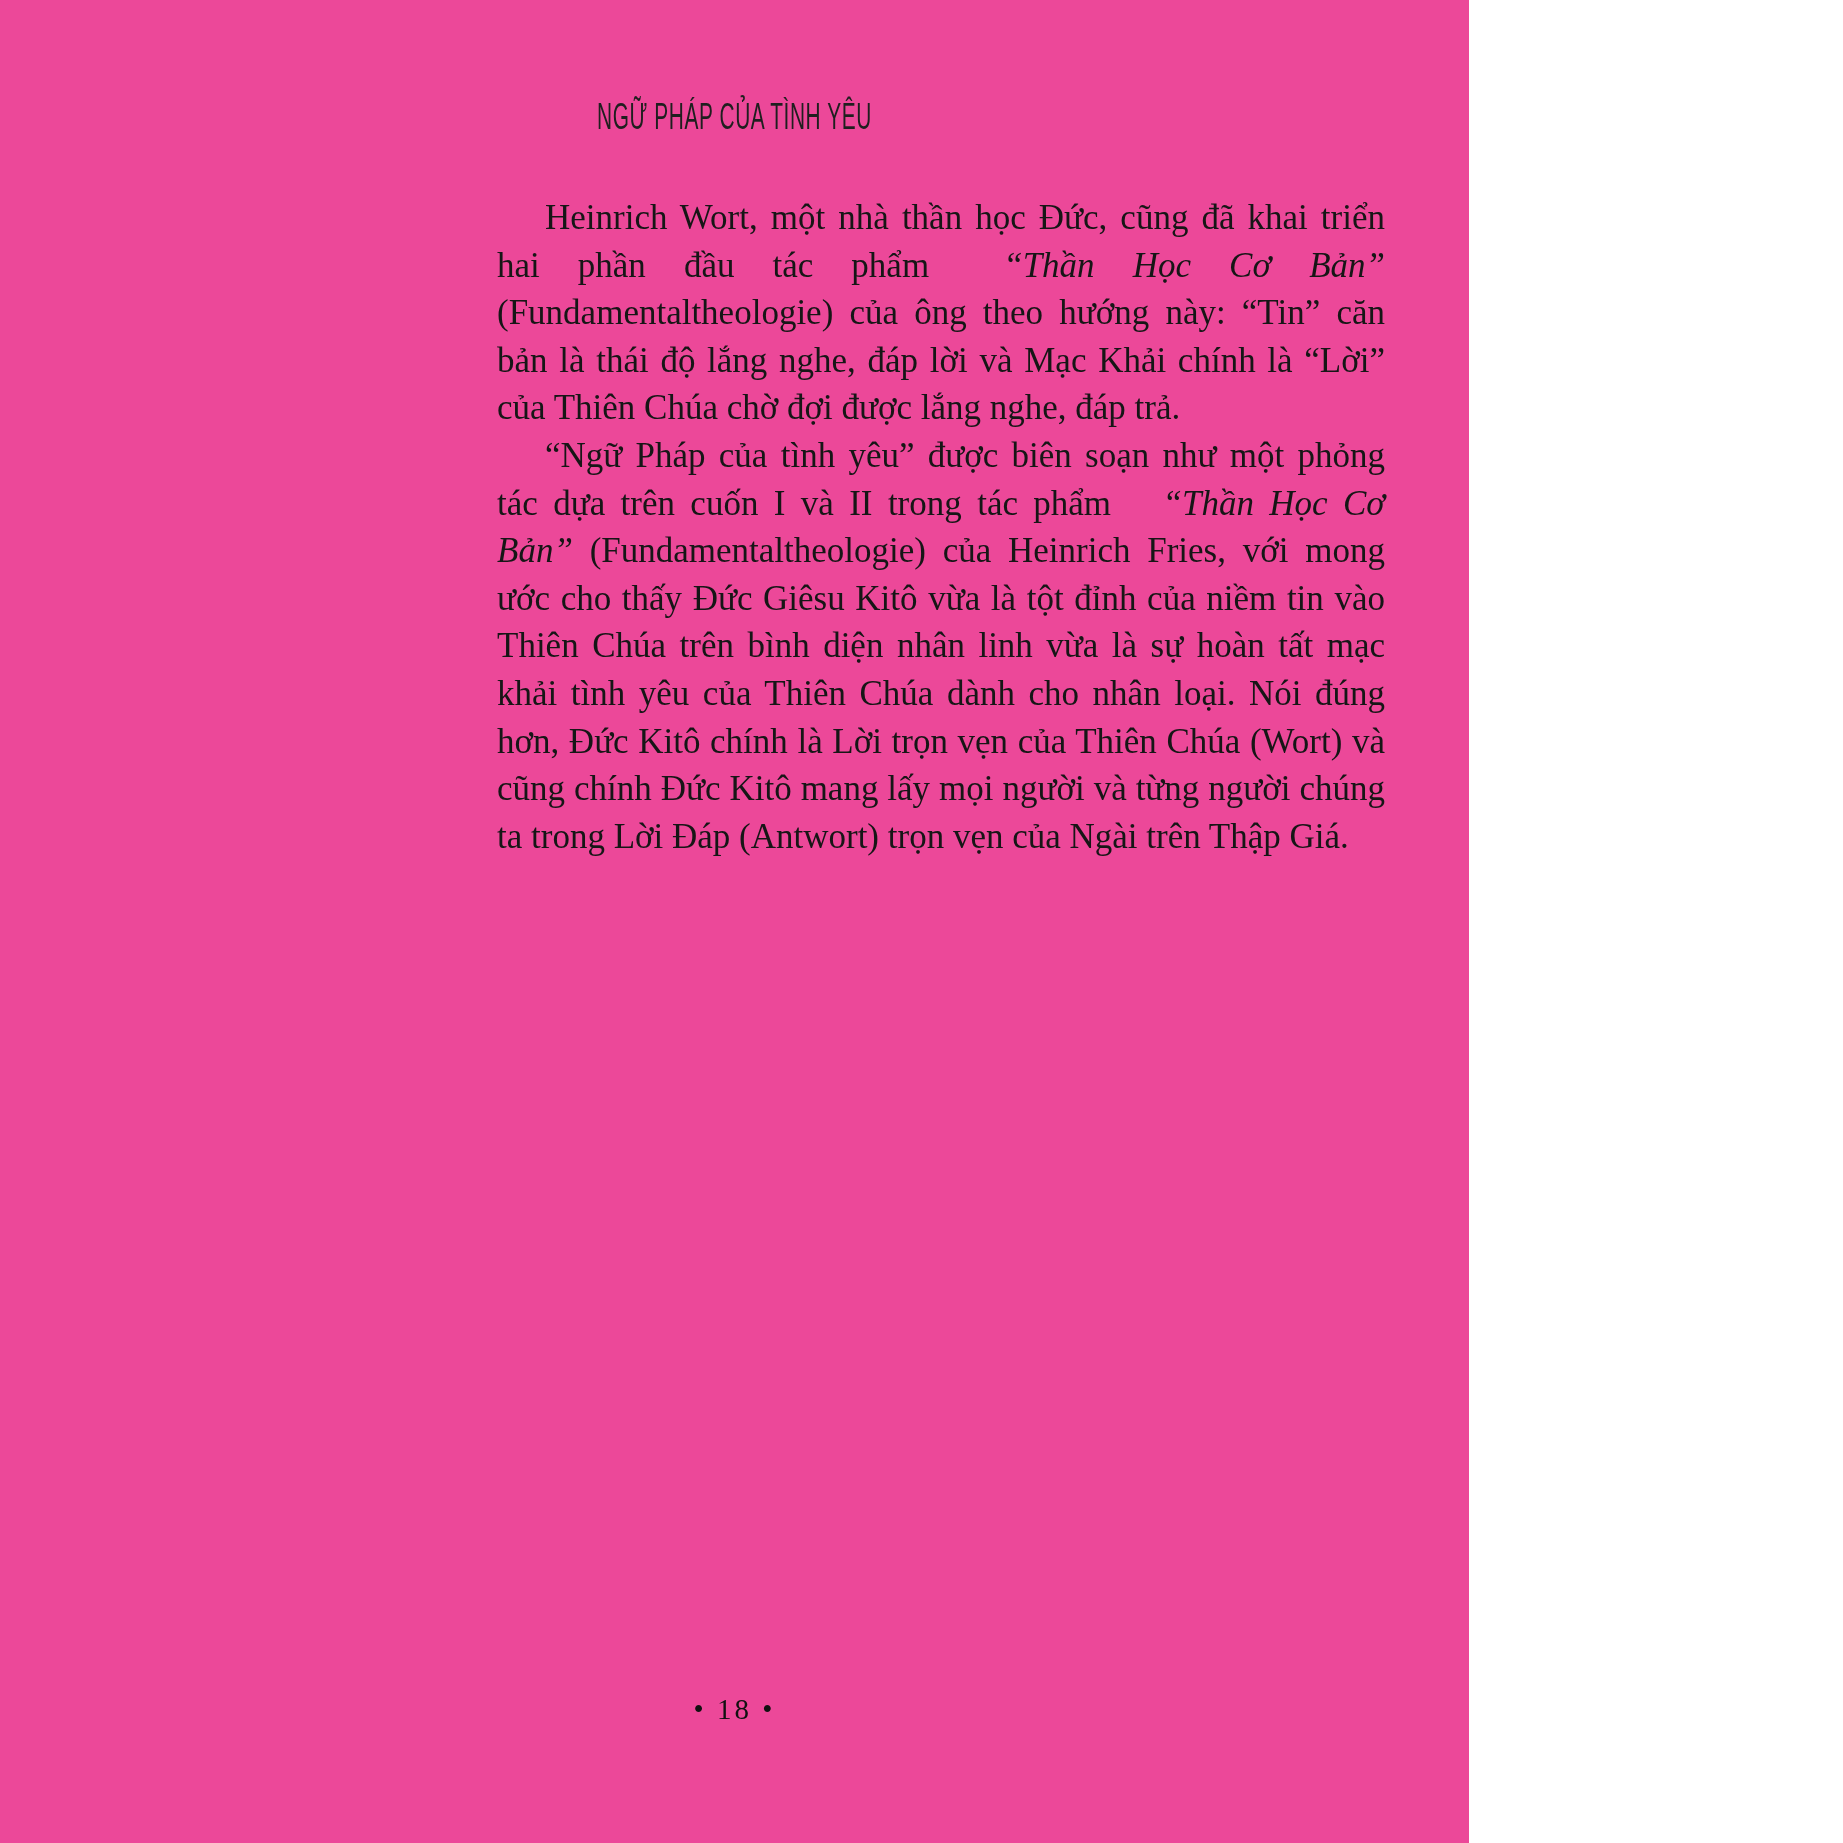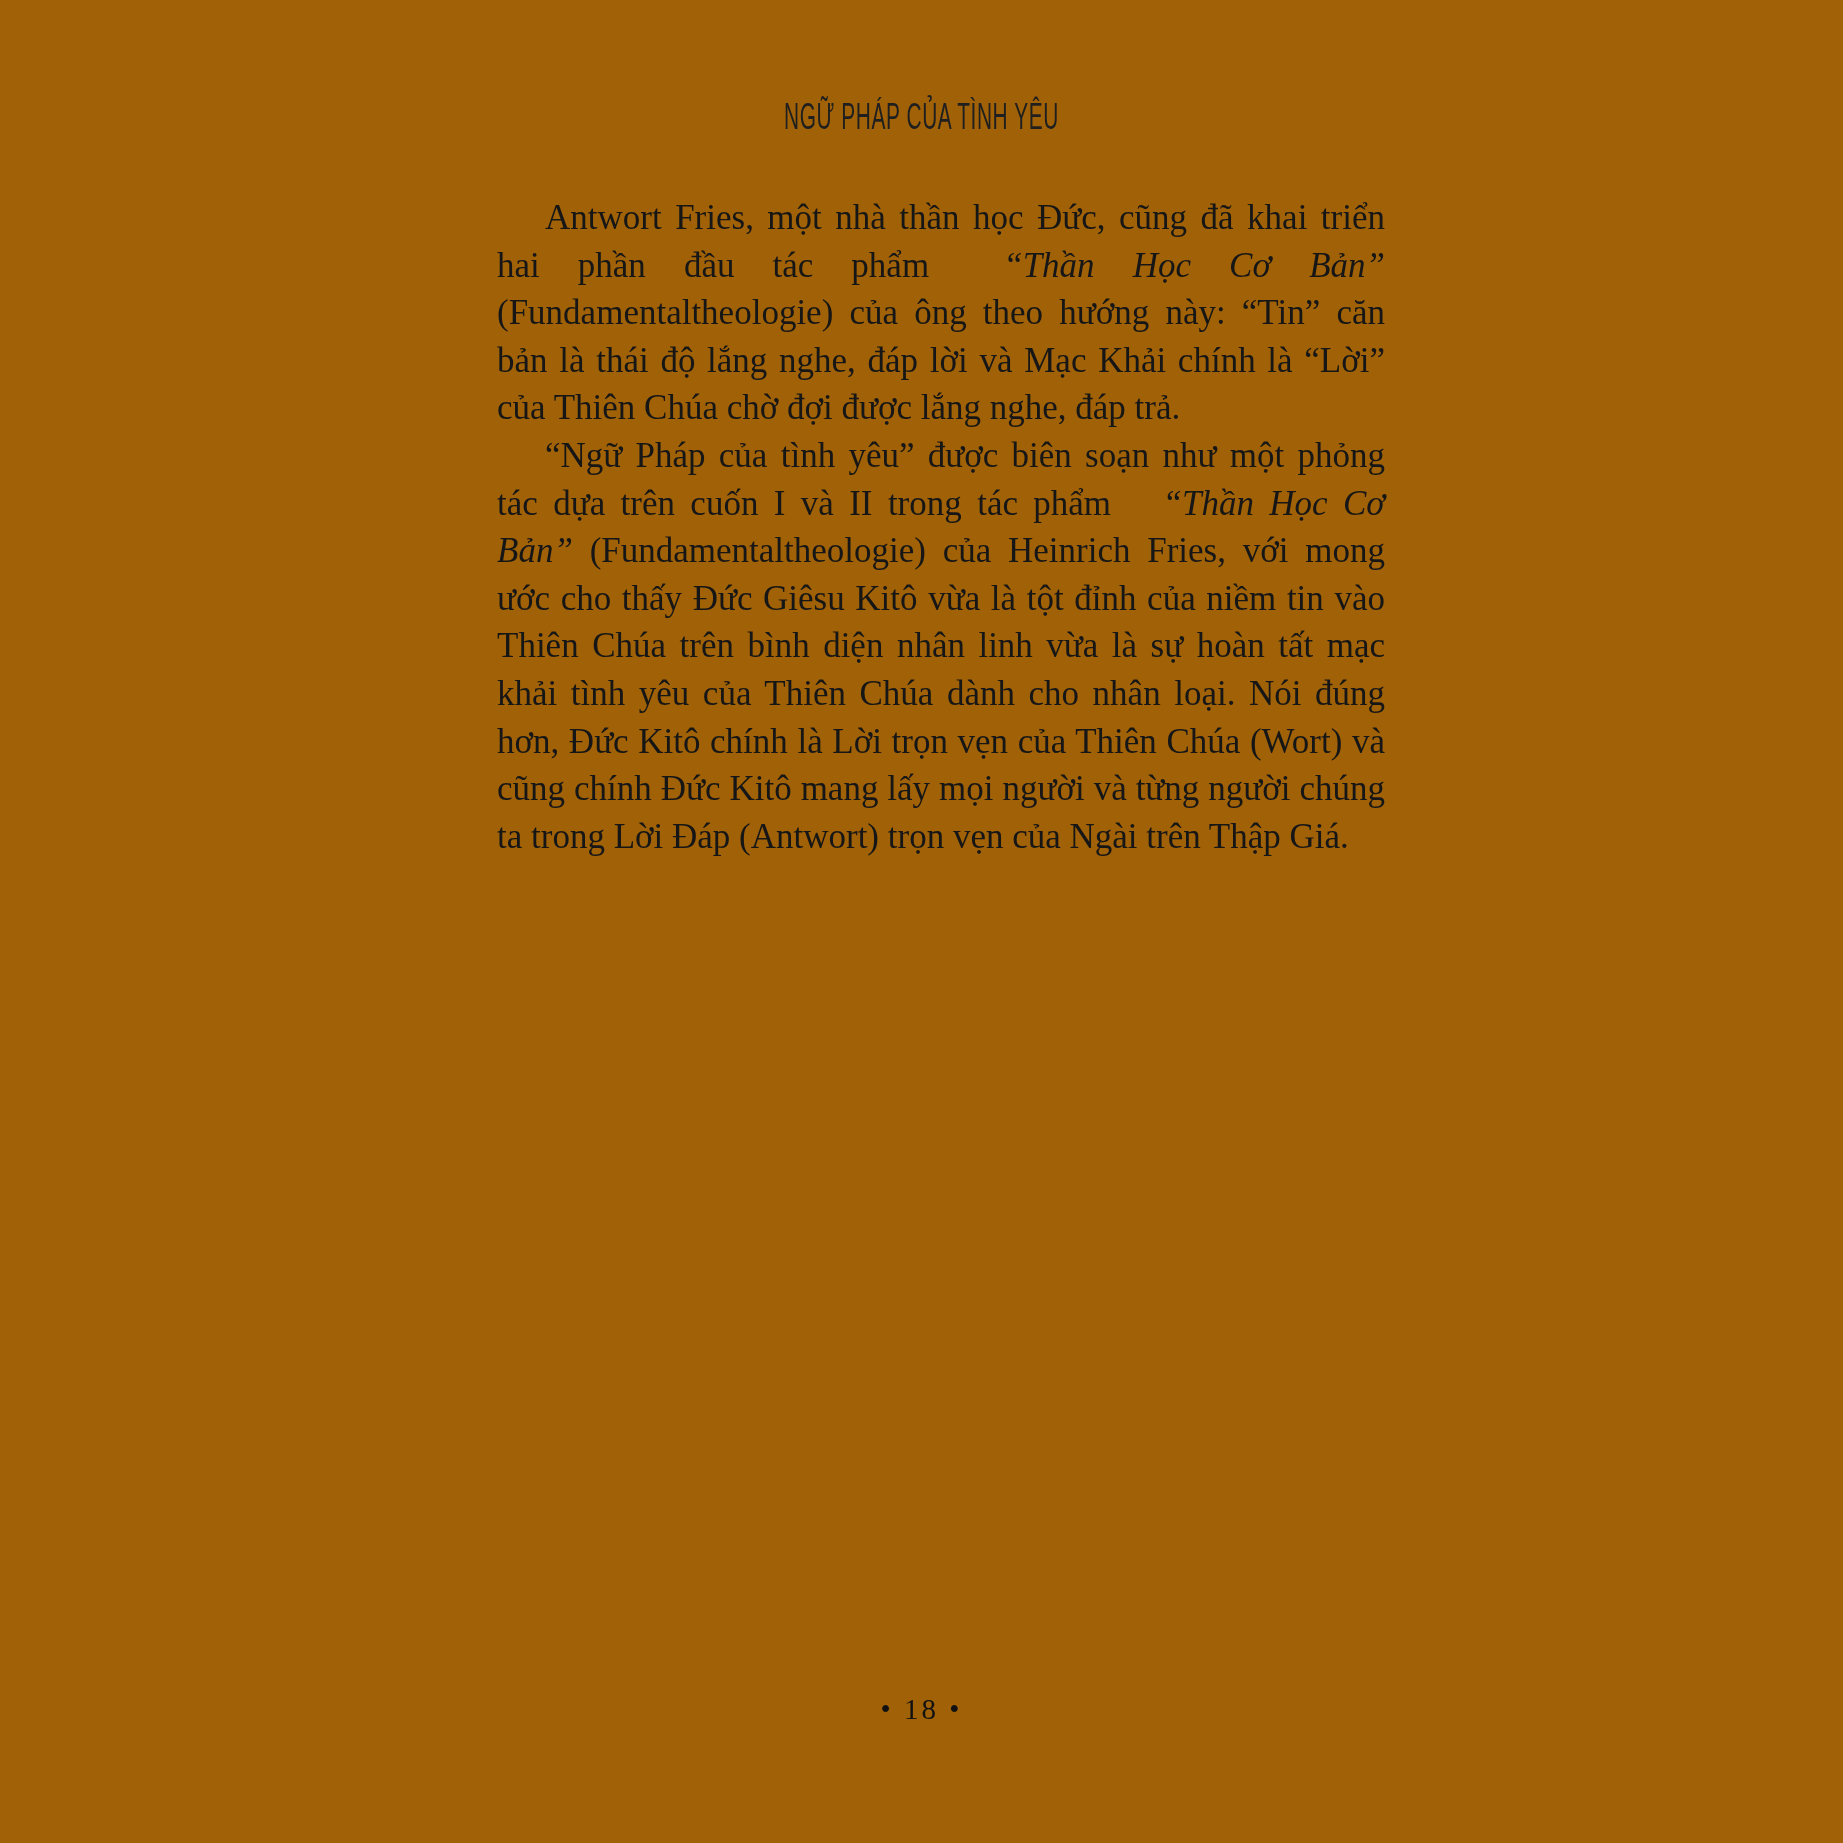--- a/index.html
+++ b/index.html
@@ -2,23 +2,23 @@
 <html><head>
 <meta charset="utf-8">
 <style>
   html, body {
     margin: 0;
     padding: 0;
     background: #ffffff;
   }
   .page {
     position: relative;
-    width: 1843px;
+    width: 1469px;
     height: 1843px;
-    background: #a16207;
+    background: #ec4899;
     color: #1a1a1a;
     font-family: "Liberation Serif", "DejaVu Serif", serif;
     overflow: hidden;
   }
   .running-header {
     position: absolute;
     top: 96px;
     left: 0;
     width: 100%;
     text-align: center;
@@ -61,18 +61,18 @@
     color: #111111;
   }
 </style>
 </head>
 <body>
 
 <div class="page">
   <div class="running-header">NGỮ PHÁP CỦA TÌNH YÊU</div>
 
   <div class="body-text" id="text-block">
-      <p><span>Antwort Fries, một nhà thần học Đức, cũng đã khai triển hai phần đầu tác phẩm </span><span class="italic">“Thần Học Cơ Bản”</span><span> (Fundamentaltheologie) của ông theo hướng này: “Tin” căn bản là thái độ lắng nghe, đáp lời và Mạc Khải chính là “Lời” của Thiên Chúa chờ đợi được lắng nghe, đáp trả.</span></p>
+      <p><span>Heinrich Wort, một nhà thần học Đức, cũng đã khai triển hai phần đầu tác phẩm </span><span class="italic">“Thần Học Cơ Bản”</span><span> (Fundamentaltheologie) của ông theo hướng này: “Tin” căn bản là thái độ lắng nghe, đáp lời và Mạc Khải chính là “Lời” của Thiên Chúa chờ đợi được lắng nghe, đáp trả.</span></p>
       <p><span>“Ngữ Pháp của tình yêu” được biên soạn như một phỏng tác dựa trên cuốn I và II trong tác phẩm </span><span class="italic">“Thần Học Cơ Bản”</span><span> (Fundamentaltheologie) của Heinrich Fries, với mong ước cho thấy Đức Giêsu Kitô vừa là tột đỉnh của niềm tin vào Thiên Chúa trên bình diện nhân linh vừa là sự hoàn tất mạc khải tình yêu của Thiên Chúa dành cho nhân loại. Nói đúng hơn, Đức Kitô chính là Lời trọn vẹn của Thiên Chúa (Wort) và cũng chính Đức Kitô mang lấy mọi người và từng người chúng ta trong Lời Đáp (Antwort) trọn vẹn của Ngài trên Thập Giá.</span></p>
     </div>
 
   <div class="page-number">• 18 •</div>
 </div>
 
 </body></html>

